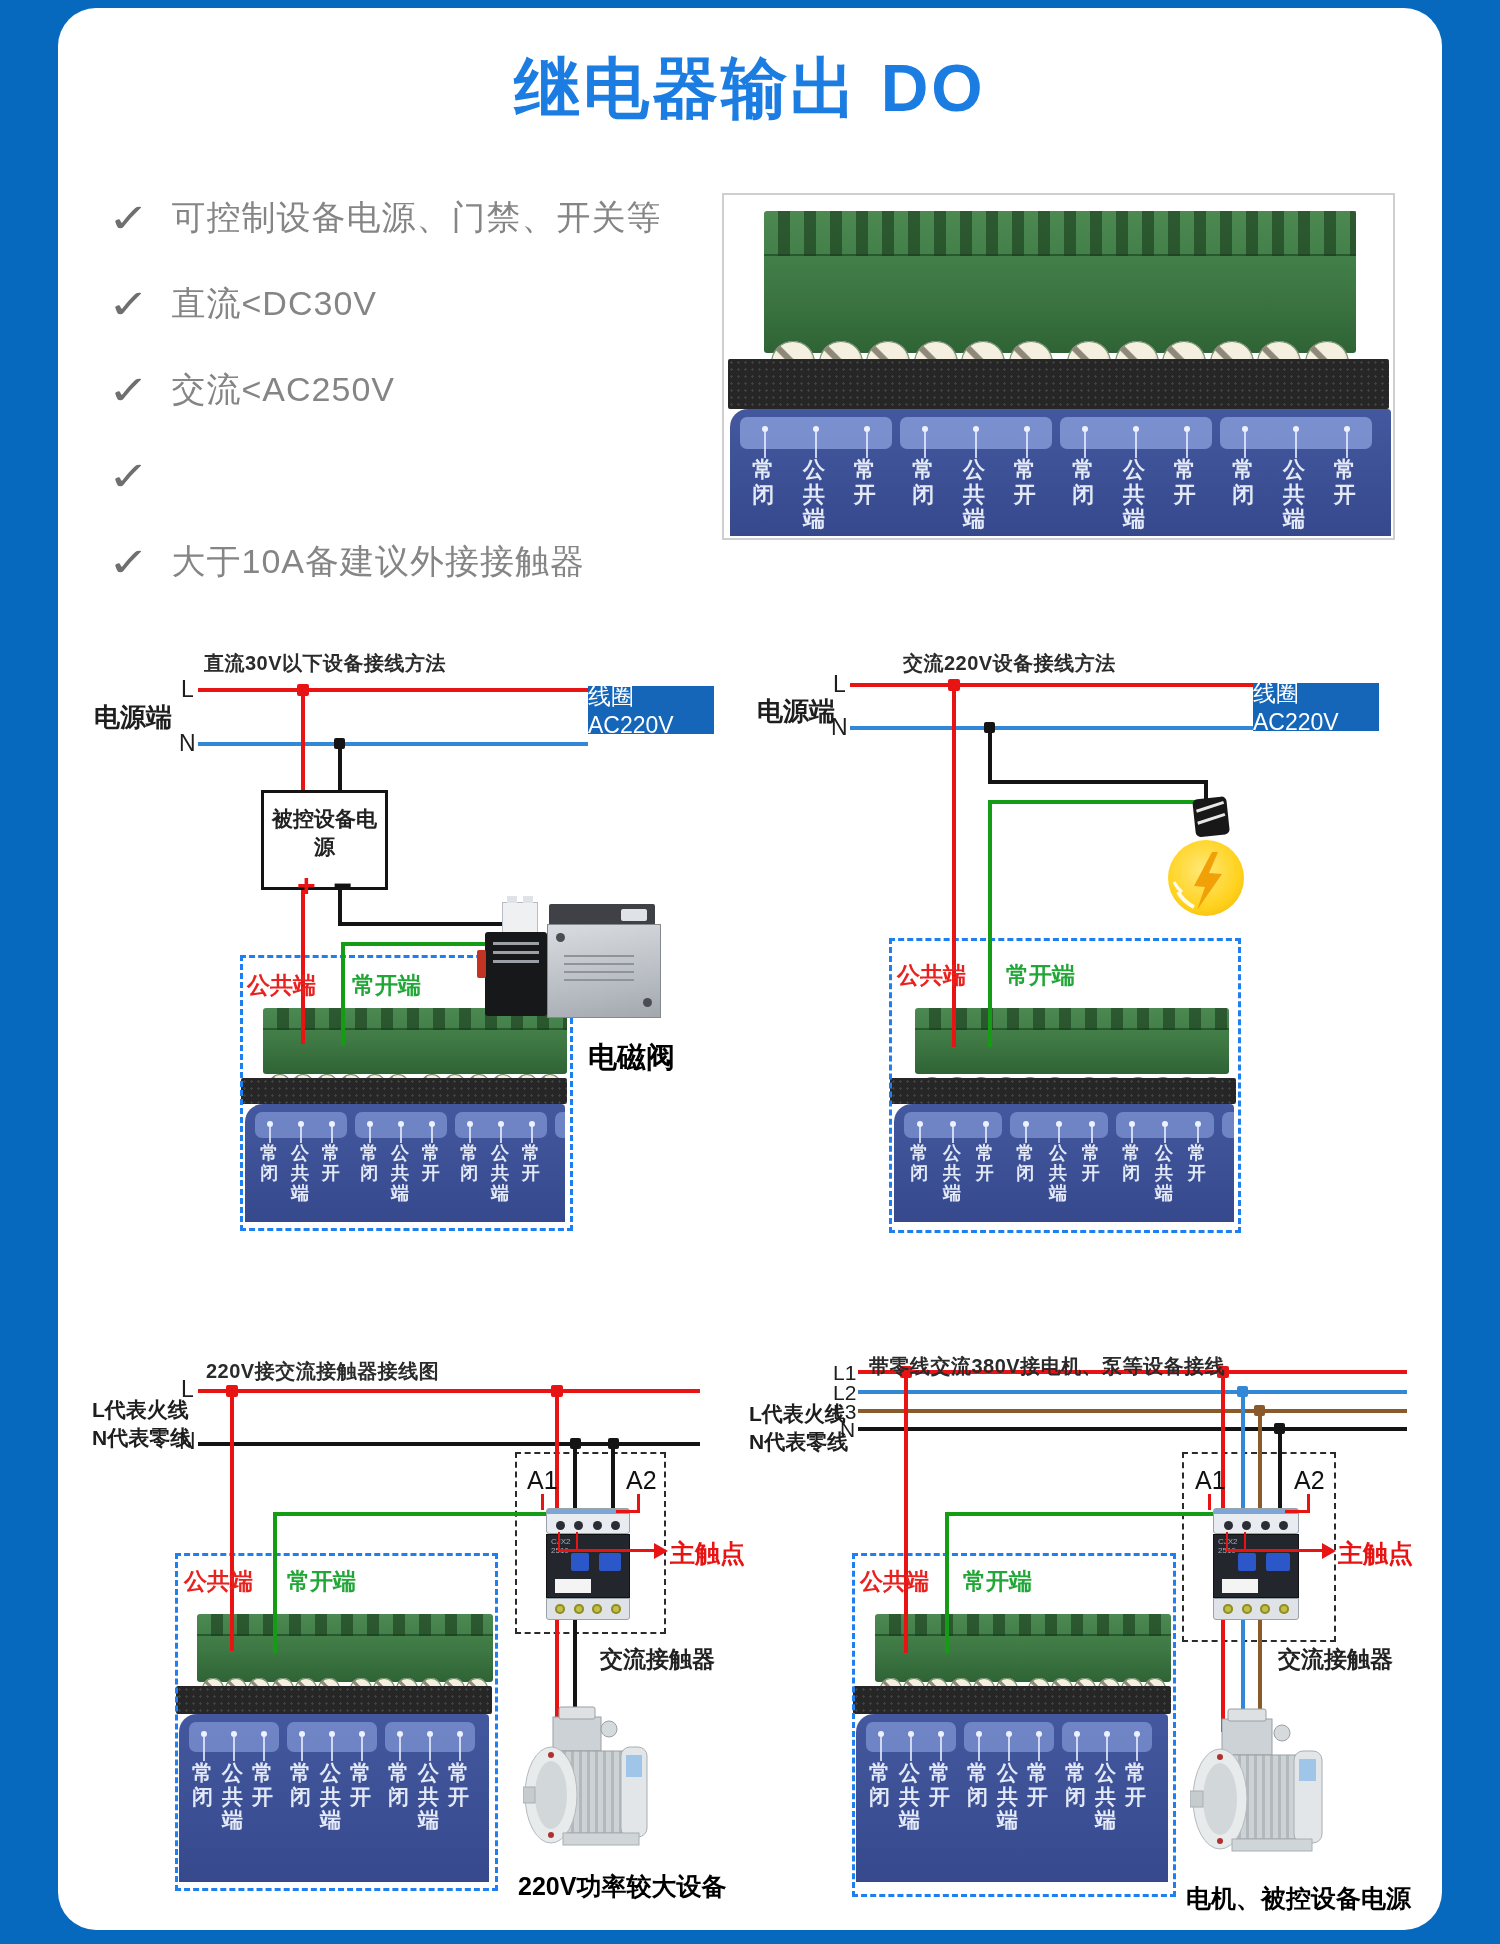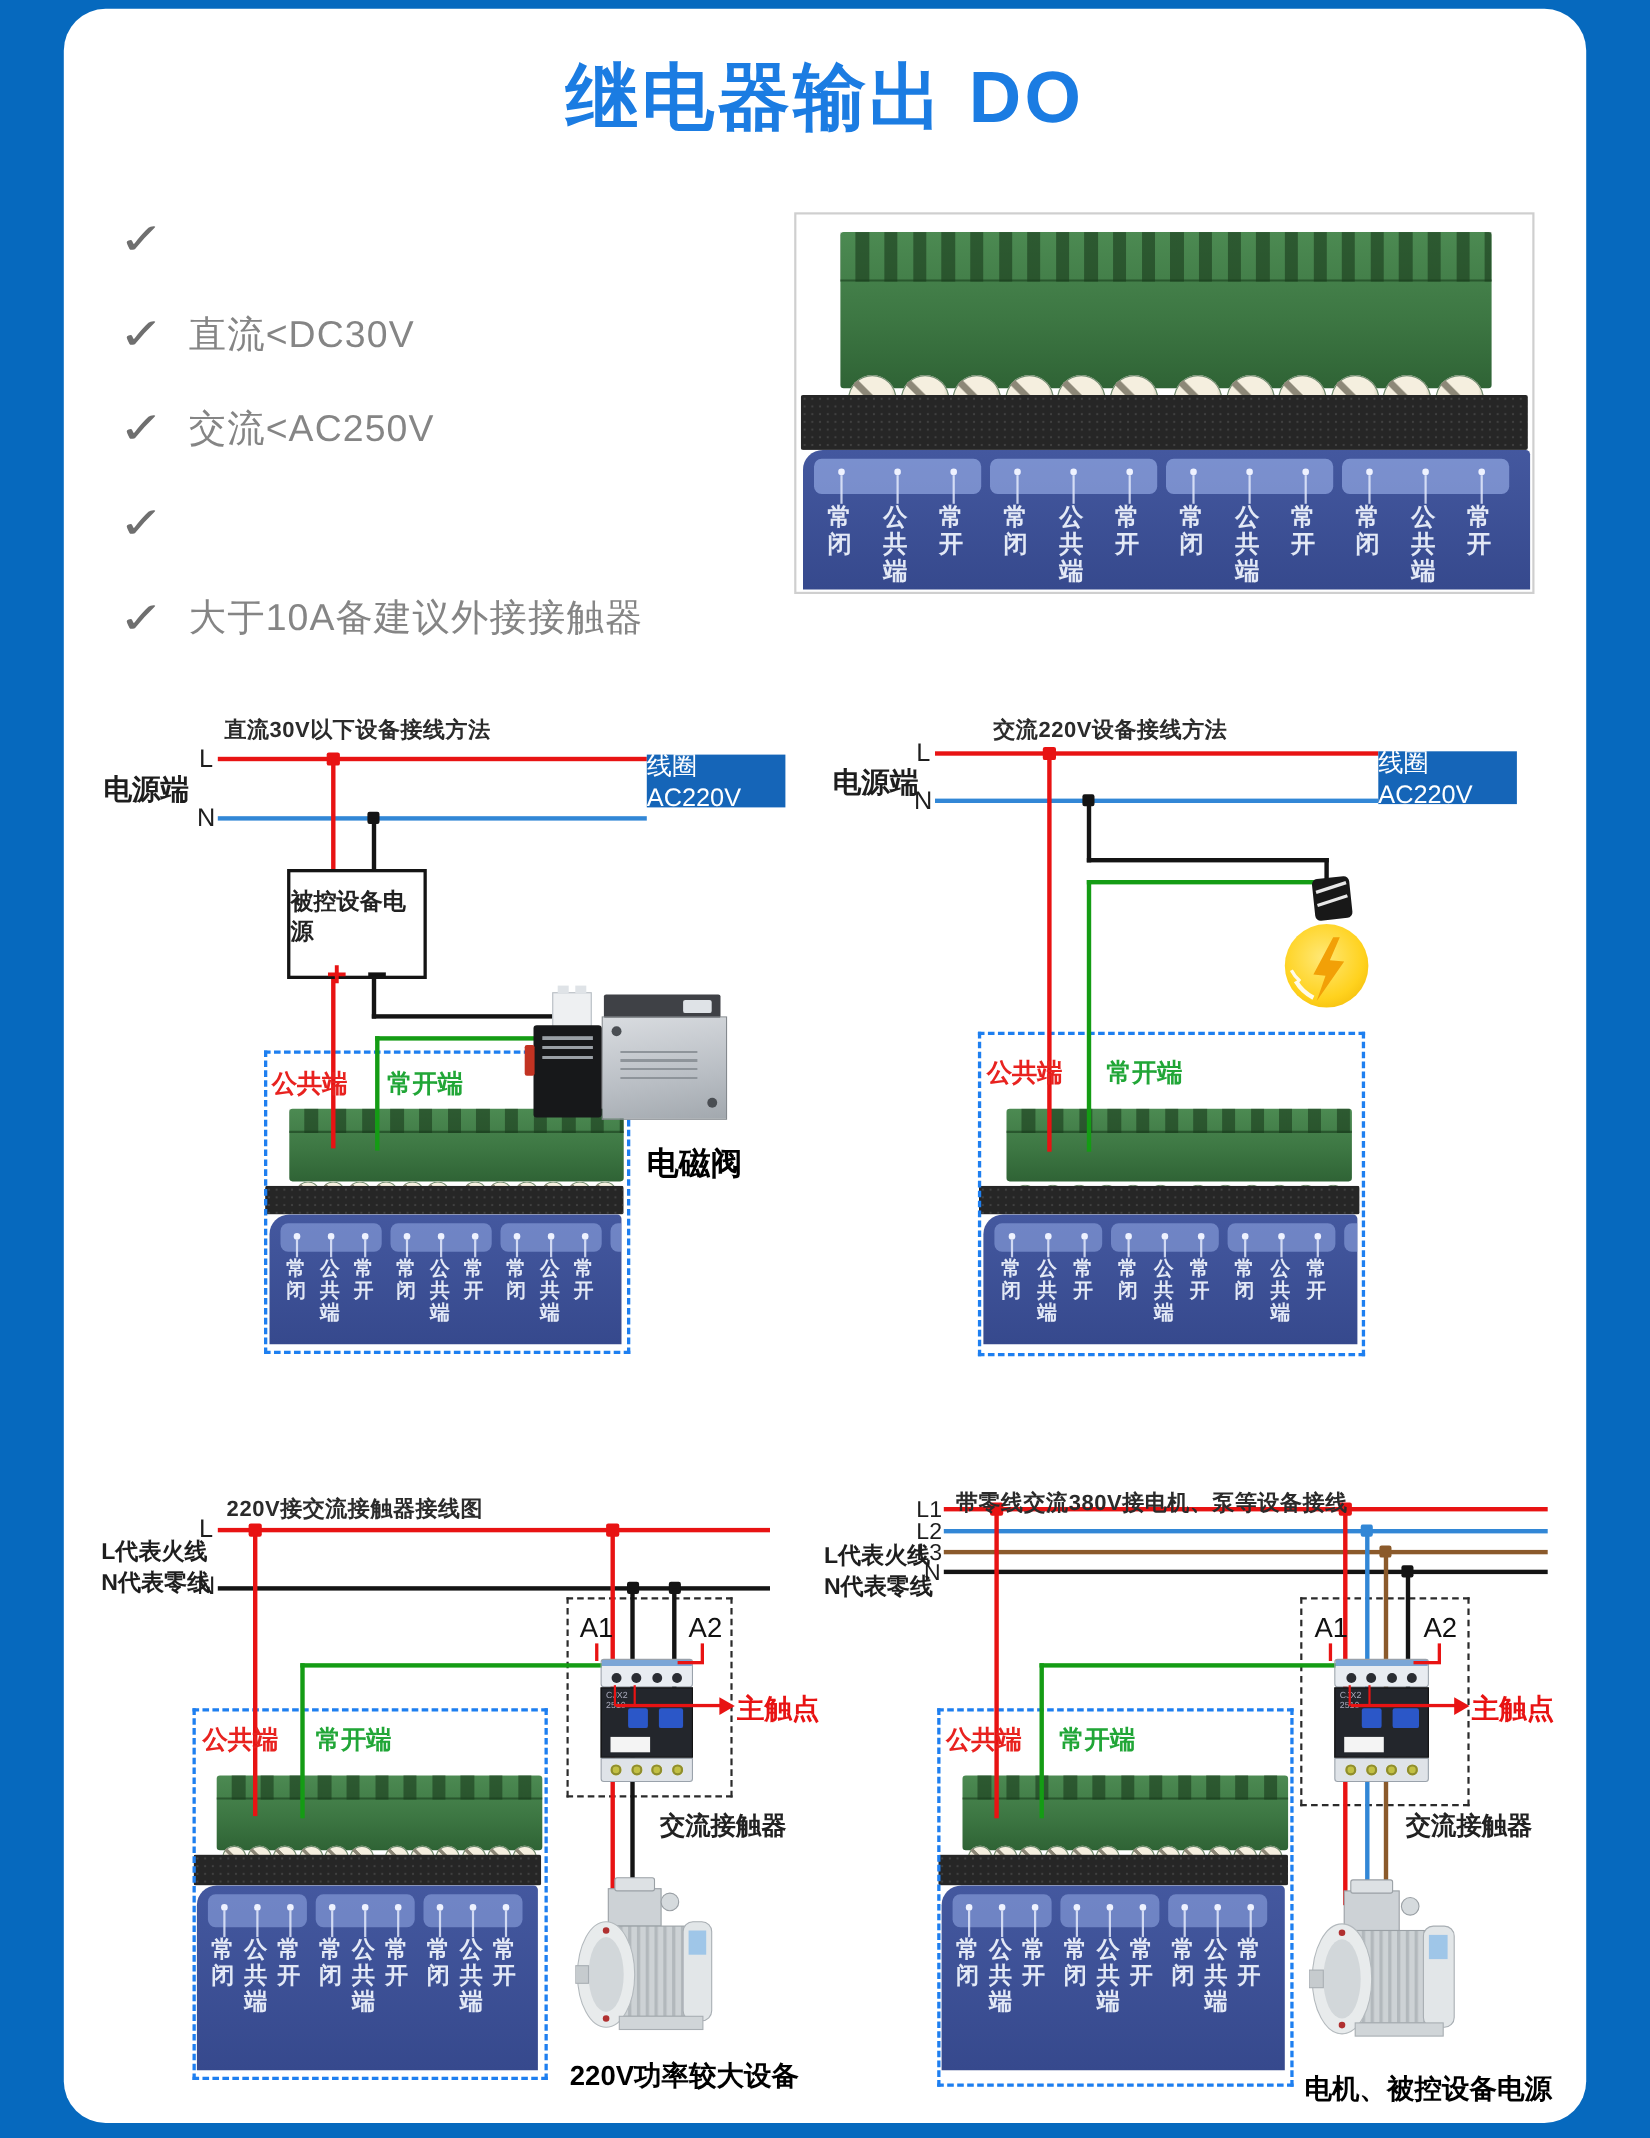--- a/index.html
+++ b/index.html
@@ -65,21 +65,21 @@
   .sidelbl{position:absolute;font-size:21px;font-weight:bold;color:#1e1e1e;z-index:5;}
   .lbl-red{position:absolute;font-size:23px;font-weight:bold;color:#e8221f;z-index:5;}
   .lbl-grn{position:absolute;font-size:23px;font-weight:bold;color:#21a637;z-index:5;}
   .a1a2{position:absolute;font-size:25px;color:#111;z-index:5;}
   .mc{position:absolute;font-size:25px;font-weight:bold;color:#e81313;z-index:5;}
   .acc{position:absolute;font-size:23px;font-weight:600;color:#222;z-index:5;}
   .cap{position:absolute;font-size:25px;font-weight:bold;color:#000000;z-index:5;}
   .coilbox{position:absolute;background:#1565b8;color:#fff;font-size:23px;display:flex;
      align-items:center;justify-content:center;z-index:4;}
   .devbox{position:absolute;background:#fff;border:3px solid #141414;z-index:4;box-sizing:border-box;
-     text-align:left;}
+     text-align:center;}
   .devbox .dtxt{font-size:21px;color:#222;margin-top:12px;font-weight:600;}
   .devbox .signs{display:flex;justify-content:space-around;margin-top:8px;padding:0 24px;}
   .devbox .plus{color:#e81313;font-size:32px;font-weight:bold;line-height:1;}
   .devbox .minus{color:#111;font-size:32px;font-weight:bold;line-height:1;}
   .arrow-r{position:absolute;width:0;height:0;border-top:8px solid transparent;border-bottom:8px solid transparent;
      border-left:14px solid #e81313;z-index:5;}
   
   .contactor{position:absolute;z-index:4;}
   .ct-cap{position:relative;background:linear-gradient(180deg,#7ba6d6 0 22%,#e8ecf1 22%);
      border:1px solid #9aa2ab;border-radius:3px;display:flex;align-items:flex-end;
@@ -115,20 +115,21 @@
 </head>
 <body>
 
 <div class="card"></div>
 
 <div class="page-title">继电器输出  DO</div>
 
 <ul class="features">
   <li>
       <span class="check">✓</span>
+      <span class="ftext">可控制设备电源、门禁、开关等</span>
     </li>
   <li>
       <span class="check">✓</span>
       <span class="ftext">直流&lt;DC30V</span>
     </li>
   <li>
       <span class="check">✓</span>
       <span class="ftext">交流&lt;AC250V</span>
     </li>
   <li>

